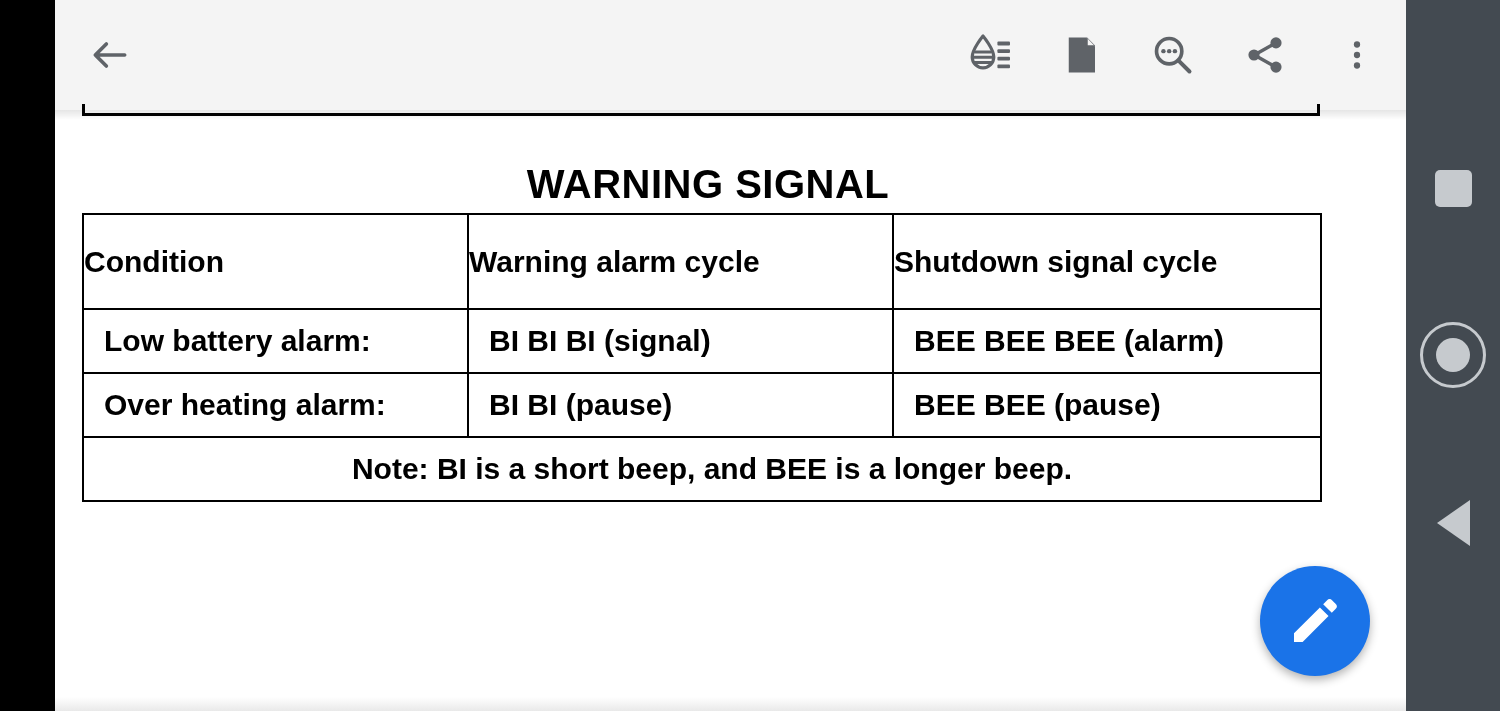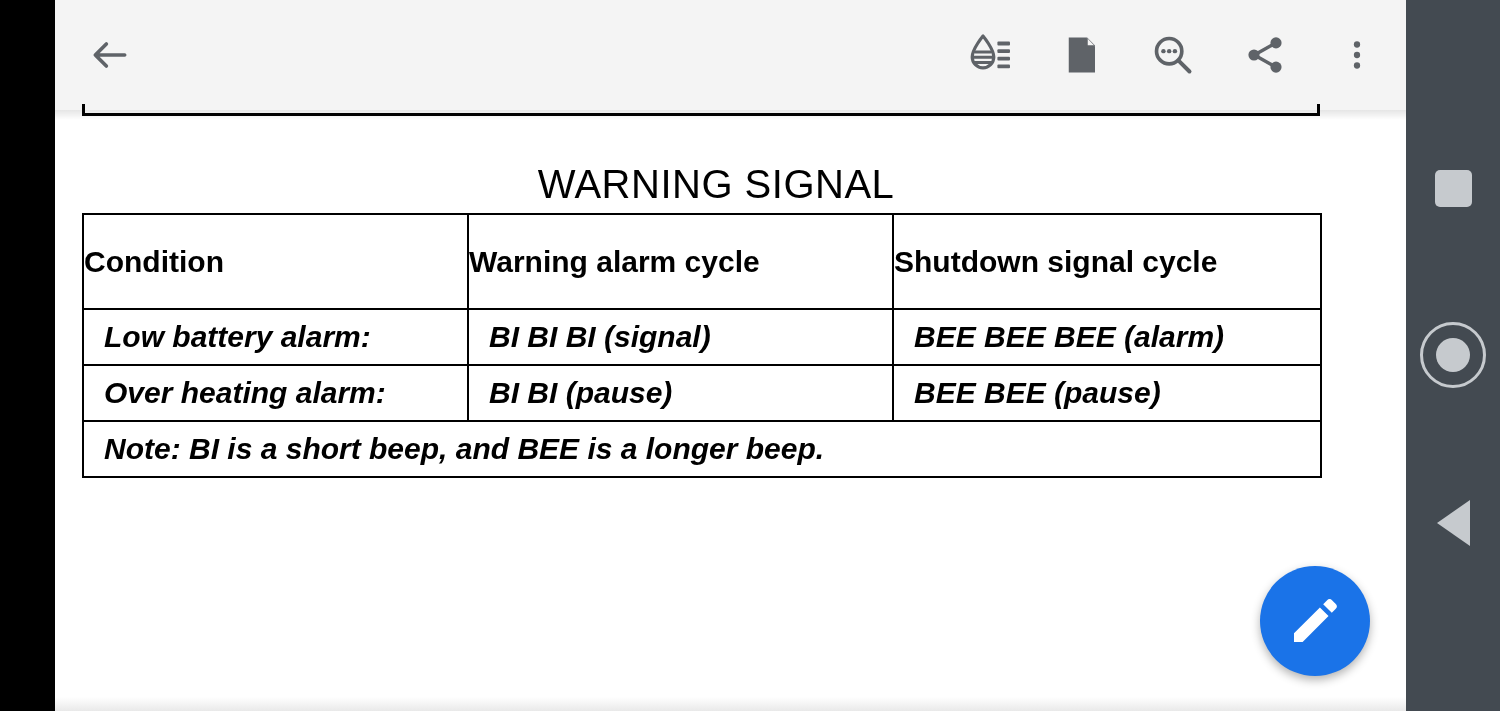--- a/index.html
+++ b/index.html
@@ -55,23 +55,23 @@
 
   
   .prev-table-edge {
     position:absolute; left:27px; top:-6px; width:1238px; height:12px;
     border-left:3px solid #000;
     border-right:3px solid #000;
     border-bottom:3px solid #000;
   }
 
   .doc-title {
-    position:absolute; left:16px; top:52px; width:1290px;
+    position:absolute; left:8px; top:52px; width:1290px;
     text-align:center;
-    font-size:40px; font-weight:normal; letter-spacing:0.5px;
+    font-size:40px; font-weight:bold; letter-spacing:0.5px;
     color:#000;
     font-family:"Liberation Sans", sans-serif;
   }
 
   
   table.signal-table {
     position:absolute; left:27px; top:103px;
     width:1238px;
     border-collapse:collapse;
     table-layout:fixed;
@@ -86,26 +86,26 @@
     font-weight:bold;
   }
   table.signal-table th {
     text-align:left;
     padding-left:0;
     font-size:30px;
     height:95px;
   }
   table.signal-table td {
     font-size:30px;
-    height:56px;
-    font-style:italic;
+    height:64px;
   }
   td.note-cell {
     font-size:30px;
     height:68px;
+    text-align:center;
   }
   col.c1 { width:385px; }
   col.c2 { width:425px; }
   col.c3 { width:428px; }
 
   
   .fab {
     position:absolute; right:36px; bottom:35px;
     width:110px; height:110px; border-radius:50%;
     background:#1a73e8;

